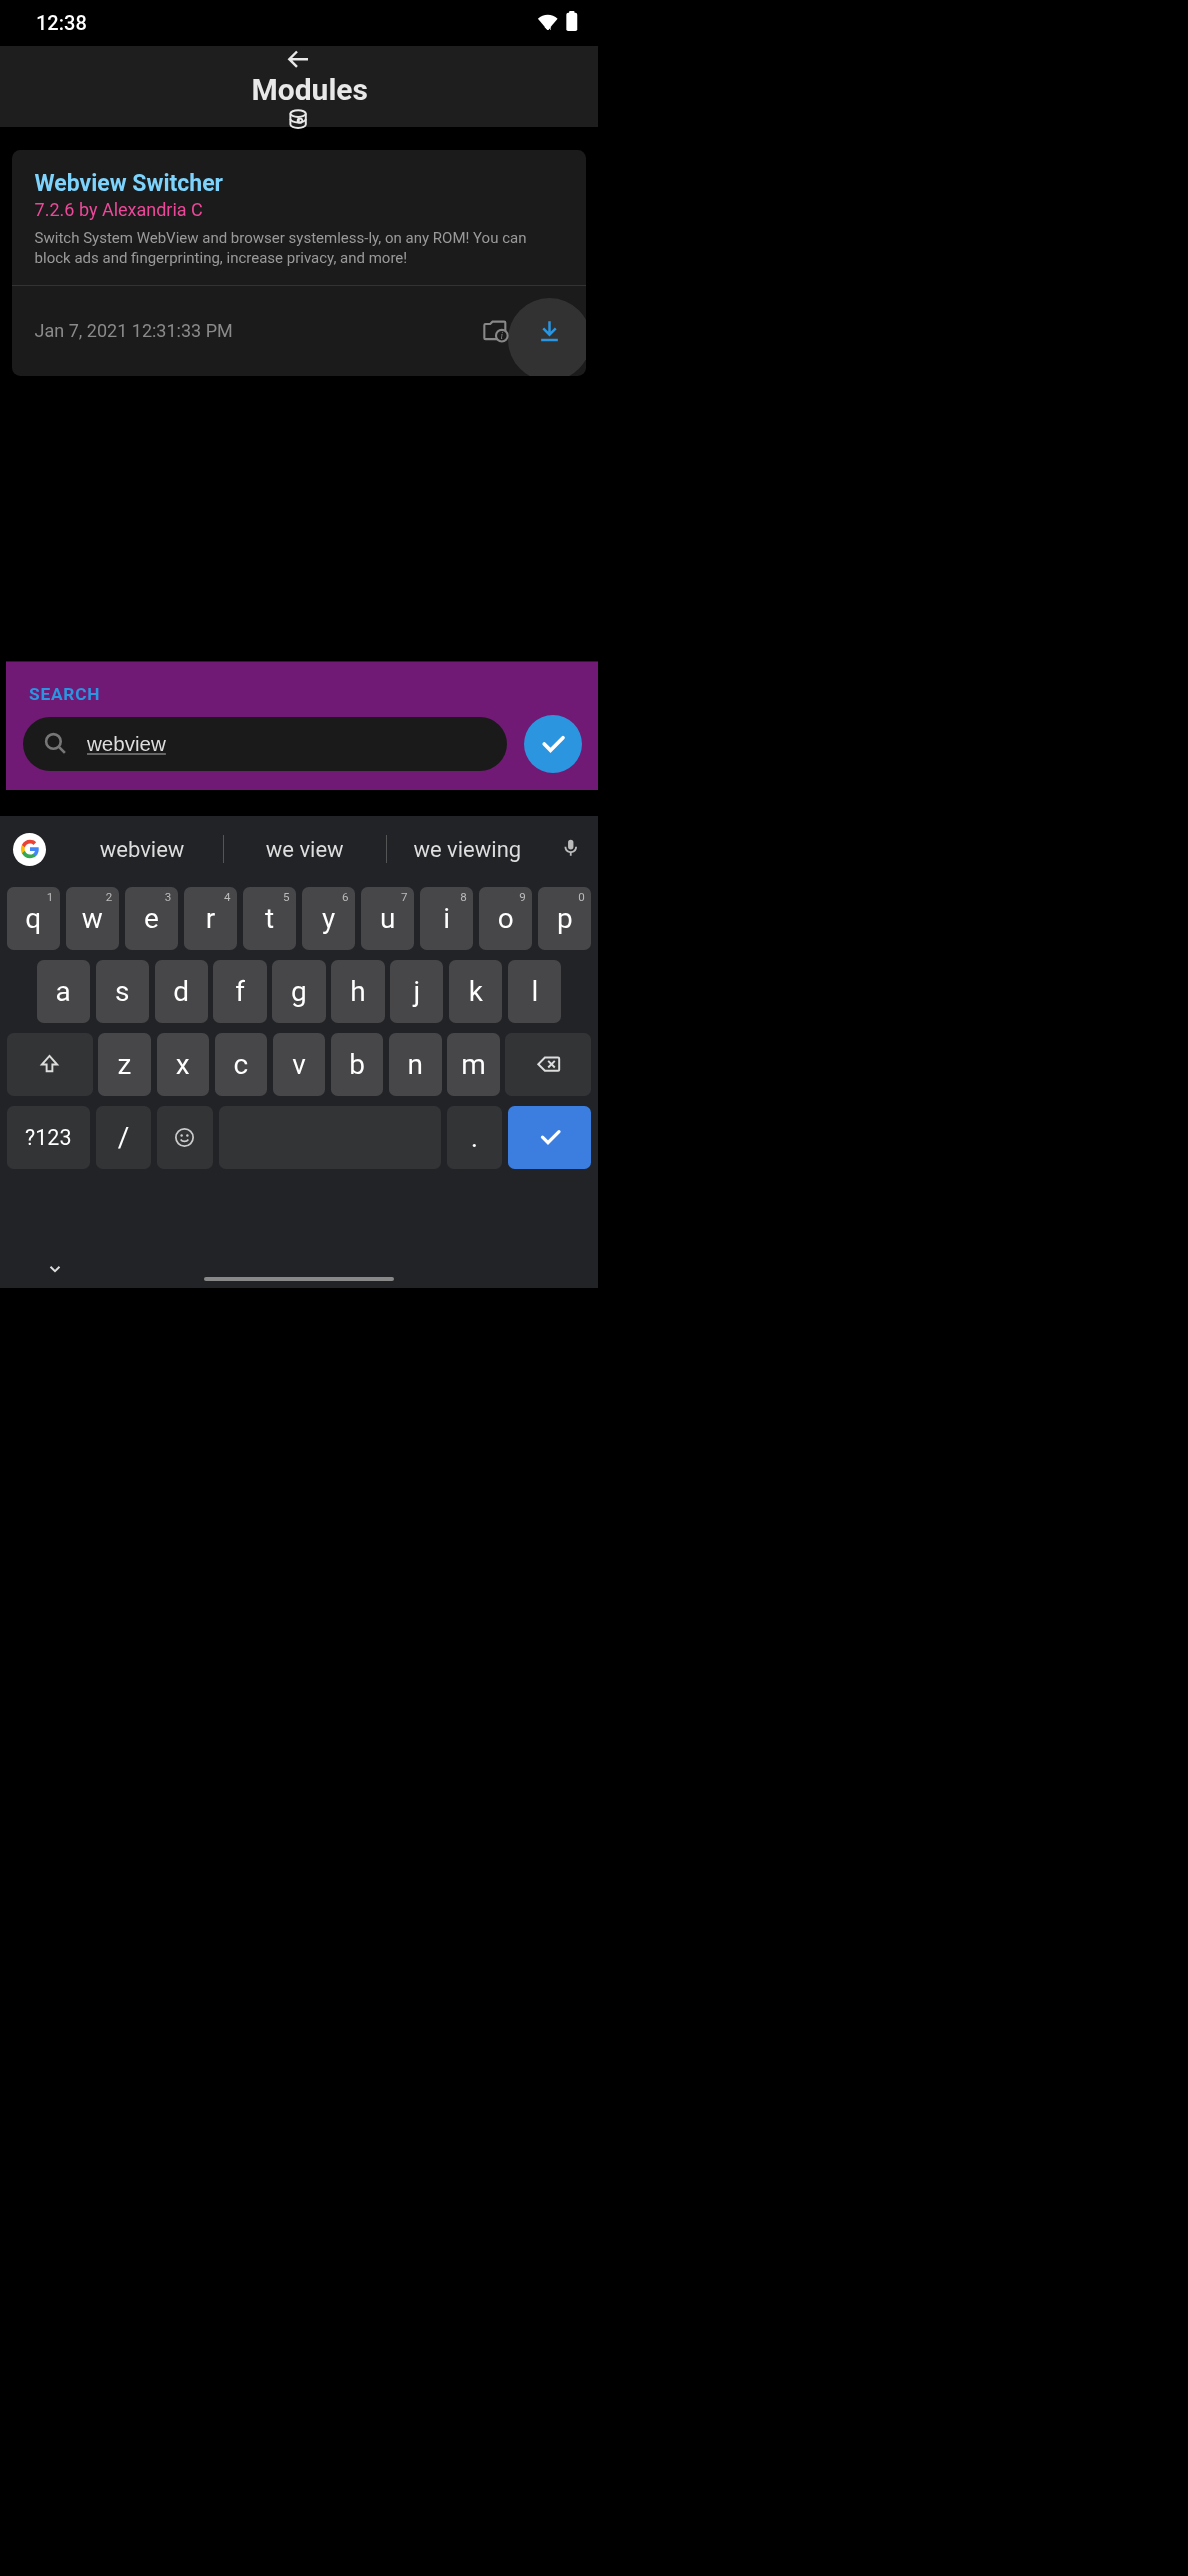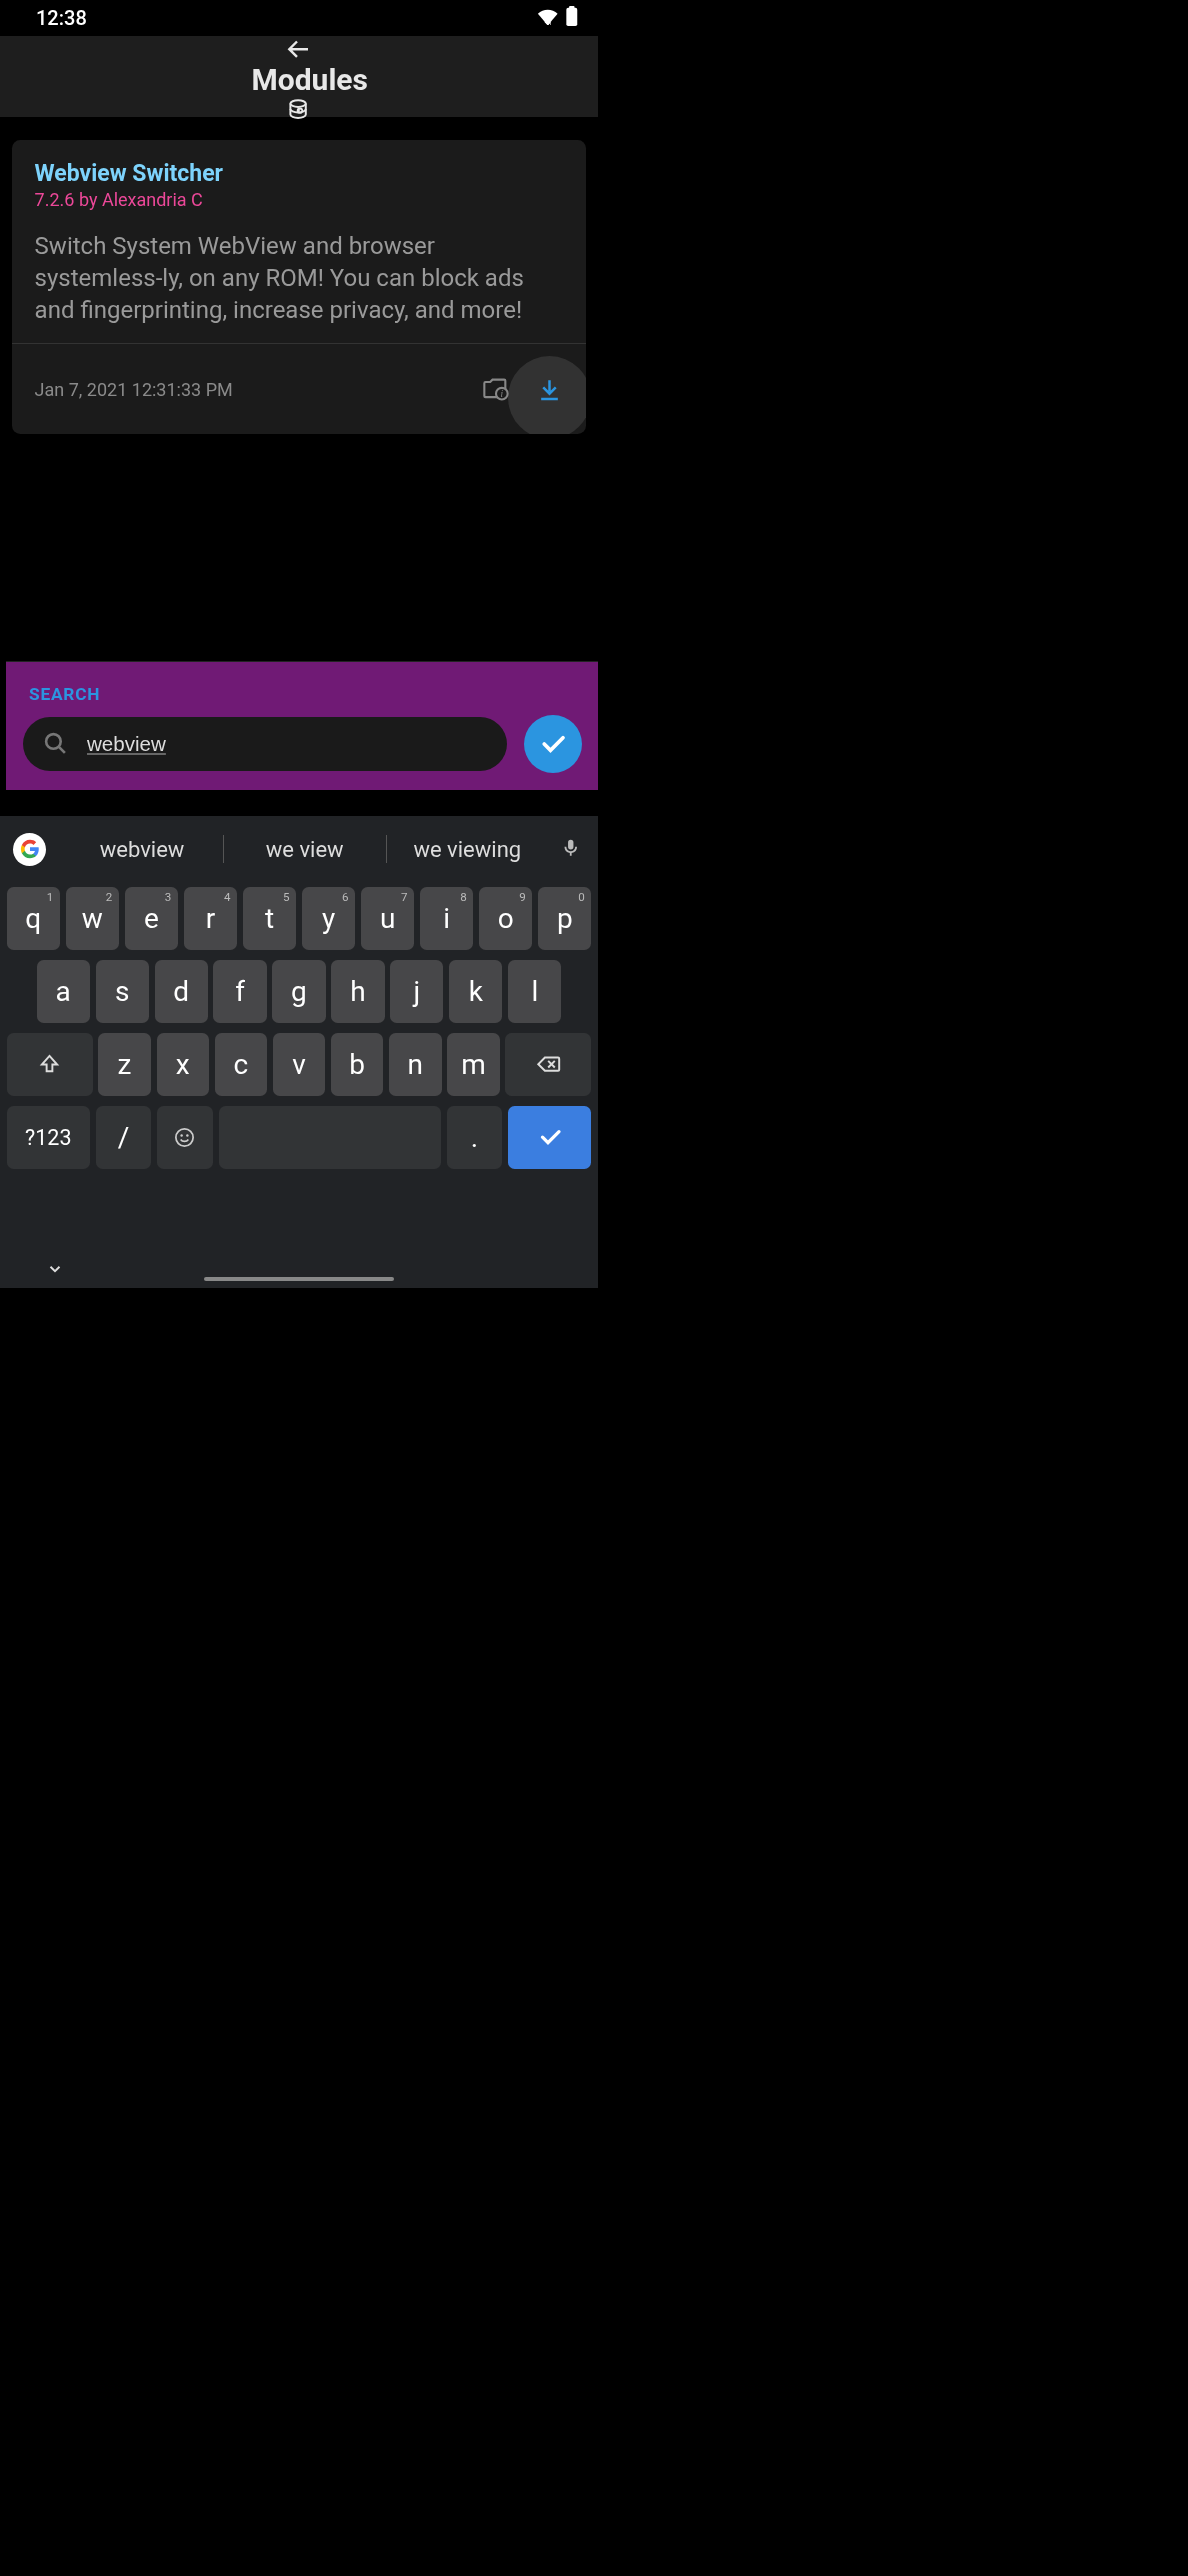--- a/index.html
+++ b/index.html
@@ -10,21 +10,21 @@
     color: #fff;
     font-family: -apple-system, BlinkMacSystemFont, "Segoe UI", Roboto, sans-serif;
     overflow: hidden;
     position: relative;
   }
   .status-bar {
     display: flex;
     justify-content: space-between;
     align-items: center;
     padding: 8.3px 20px 8.3px 36px;
-    height: 36px;
+    height: 46px;
     background: #000;
     font-size: 20px;
     font-weight: 500;
   }
   .status-icons { display: flex; gap: 8.3px; align-items: center; }
   .header {
     display: flex;
     align-items: center;
     background: #1e1e1e;
     height: 81px;
@@ -44,21 +44,21 @@
   .card {
     margin: 23px 11.6px 0 11.6px;
     background: #1b1b1b;
     border-radius: 8.3px;
     overflow: hidden;
     position: relative;
   }
   .card-top { padding: 20px 23px 16.5px 23px; }
   .module-name { font-size: 23px; font-weight: 700; color: #7dd3fc; }
   .module-meta { font-size: 18px; color: #ec4899; margin-top: 1.7px; }
-  .module-desc { font-size: 24px; color: #9a9a9a; margin-top: 20px; line-height: 1.35; }
+  .module-desc { font-size: 15px; color: #9a9a9a; margin-top: 8px; line-height: 1.35; }
   .card-bottom {
     display: flex;
     align-items: center;
     border-top: 0.8px solid #333;
     padding: 31px 23px;
   }
   .module-date { font-size: 18px; color: #8a8a8a; flex: 1; }
   .card-icons { display: flex; gap: 25px; align-items: center; }
   .card-icon { width: 28px; height: 28px; display:flex; align-items:center; justify-content:center; }
 

